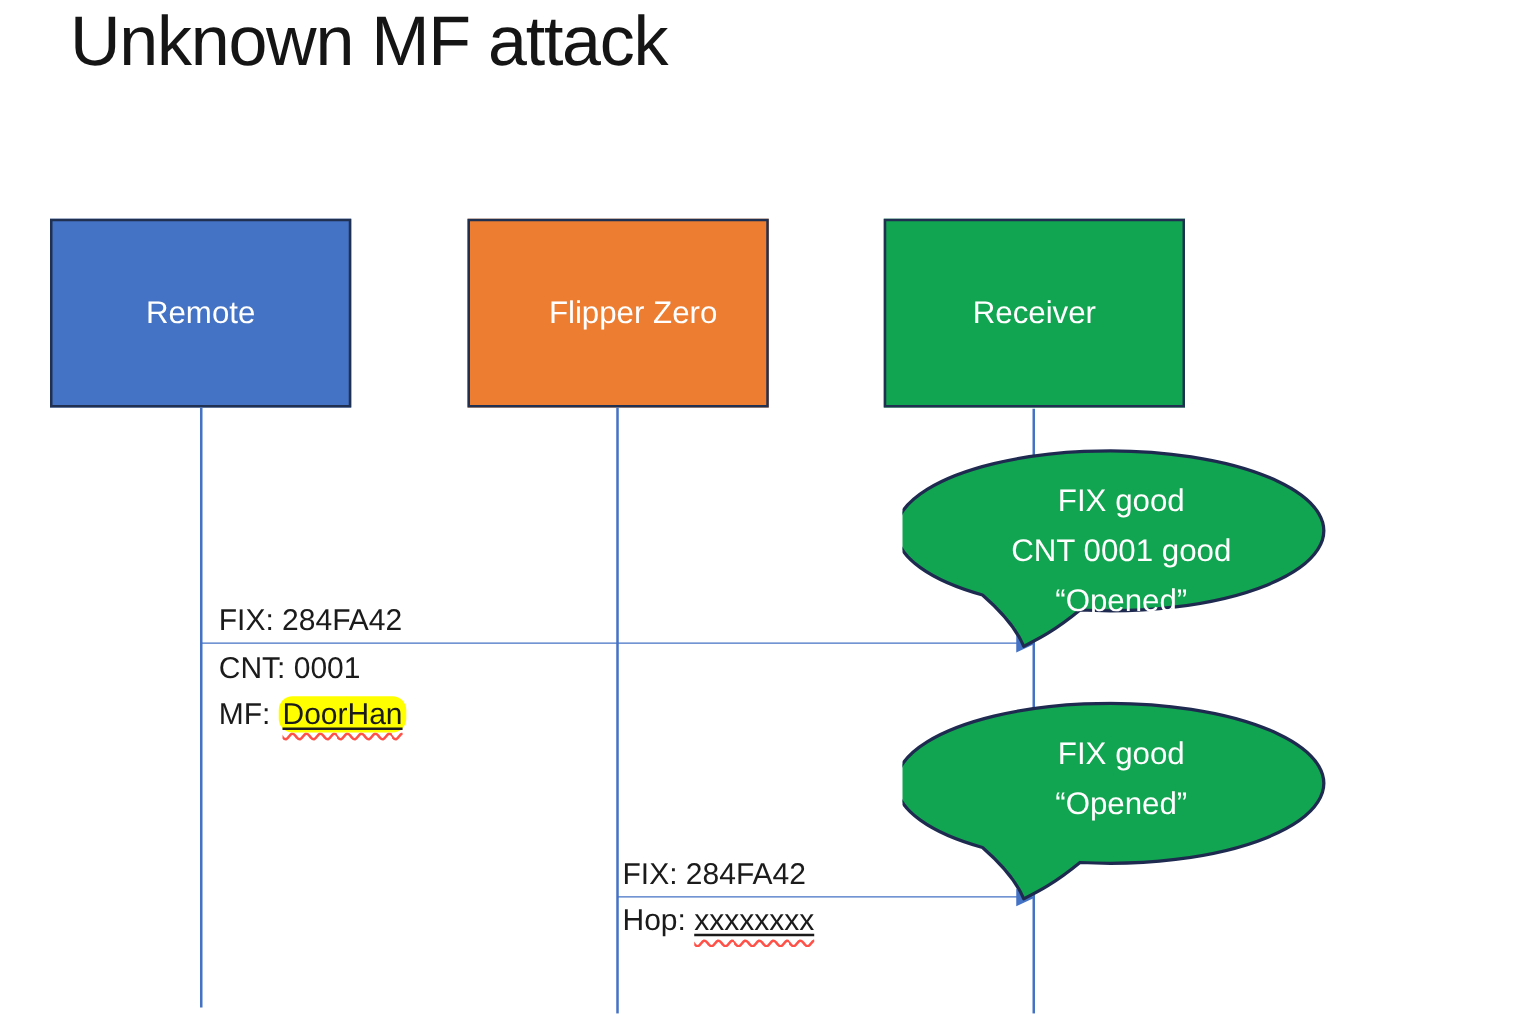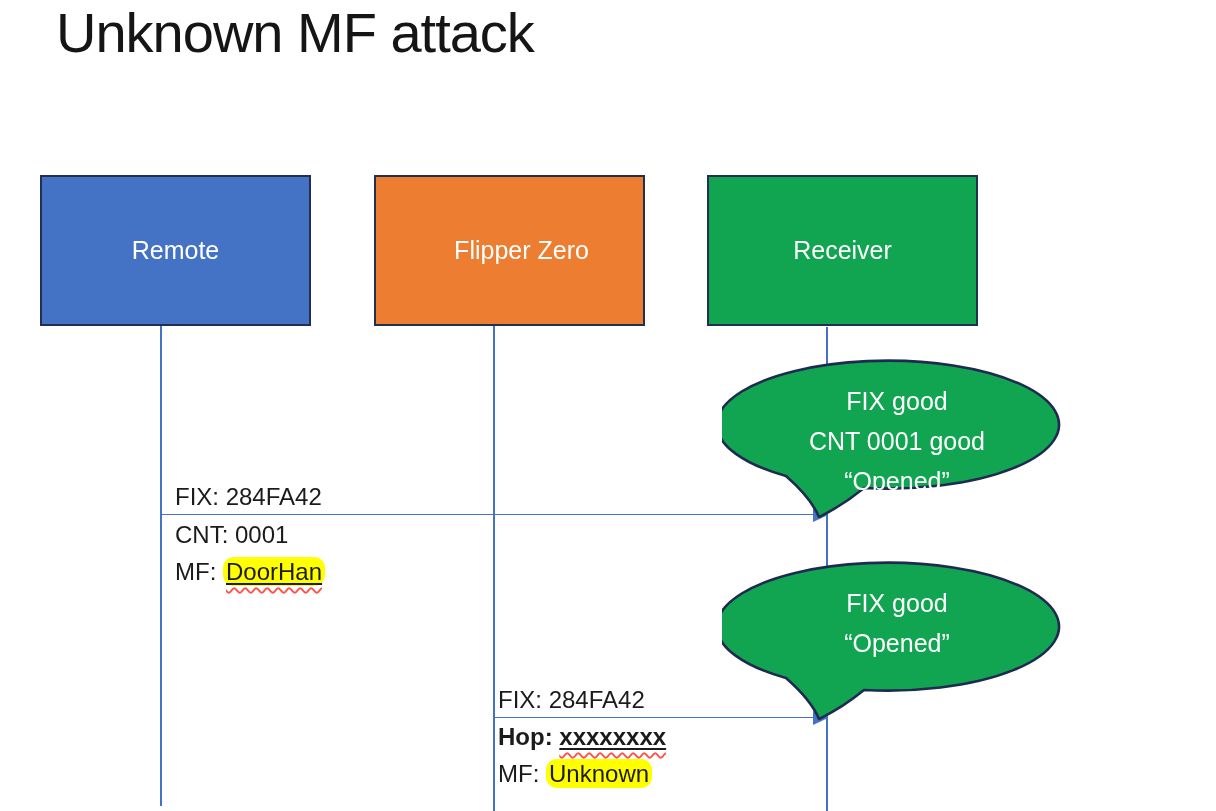--- a/index.html
+++ b/index.html
@@ -18,21 +18,21 @@
     font-size:56px;
     font-weight:300;
     letter-spacing:-1px;
     color:#151515;
     white-space:nowrap;
     margin:0;
   }
   .actor{
     position:absolute;
     top:175px;
-    width:271px;
+    width:241px;
     height:151px;
     border:2.5px solid #1f3050;
     box-sizing:border-box;
     display:flex;
     align-items:center;
     justify-content:center;
     color:#ffffff;
     font-size:25px;
   }
   .actor.remote{left:40px;background:#4472c4;}
@@ -65,21 +65,21 @@
   .msg-line{
     position:absolute;
     font-size:24px;
     white-space:nowrap;
     color:#1b1b1b;
   }
   .m1a{left:175px;top:483px;}
   .m1b{left:175px;top:521px;}
   .m1c{left:175px;top:558px;}
   .m2a{left:498px;top:686px;}
-  .m2b{left:498px;top:723px;font-weight:bold;}
+  .m2b{left:498px;top:723px;}
   .m2c{left:498px;top:760px;}
   .hl{background:#ffff00;padding:1px 3px;border-radius:11px;}
   .ul{text-decoration:underline;text-decoration-color:#1b1b1b;text-decoration-thickness:1.5px;text-underline-offset:3px;}
   .wavy{text-decoration:underline wavy #ff5148;text-decoration-thickness:1.5px;text-underline-offset:7px;}
   .callout{
     position:absolute;
     width:350px;
     height:166px;
   }
   .callout.c1{left:722px;top:359px;}
@@ -119,21 +119,20 @@
   <div class="arrow-line msg1"></div>
   <div class="arrow-head msg1"></div>
   <div class="msg-line m1a">FIX: 284FA42</div>
   <div class="msg-line m1b">CNT: 0001</div>
   <div class="msg-line m1c"><span>MF: </span><span class="hl ul"><span class="wavy">DoorHan</span></span></div>
 
   <div class="arrow-line msg2"></div>
   <div class="arrow-head msg2"></div>
   <div class="msg-line m2a">FIX: 284FA42</div>
   <div class="msg-line m2b"><span>Hop: </span><span class="ul"><span class="wavy">xxxxxxxx</span></span></div>
-  <div class="msg-line m2c"><span>MF: </span><span class="hl">Unknown</span></div>
 
   <div class="callout c1">
     <svg width="350" height="166" viewBox="0 0 350 166">
       <path d="M 97 158 C 92 146 80 131 64 117 A 171 64 0 1 1 142 129 C 120 147 107 153 97 158 Z" fill="#12a551" stroke="#1f2a50" stroke-width="2.6" stroke-linejoin="round"></path>
     </svg>
     <div class="callout-text">
       <div>FIX good</div>
       <div>CNT 0001 good</div>
       <div>“Opened”</div>
     </div>

